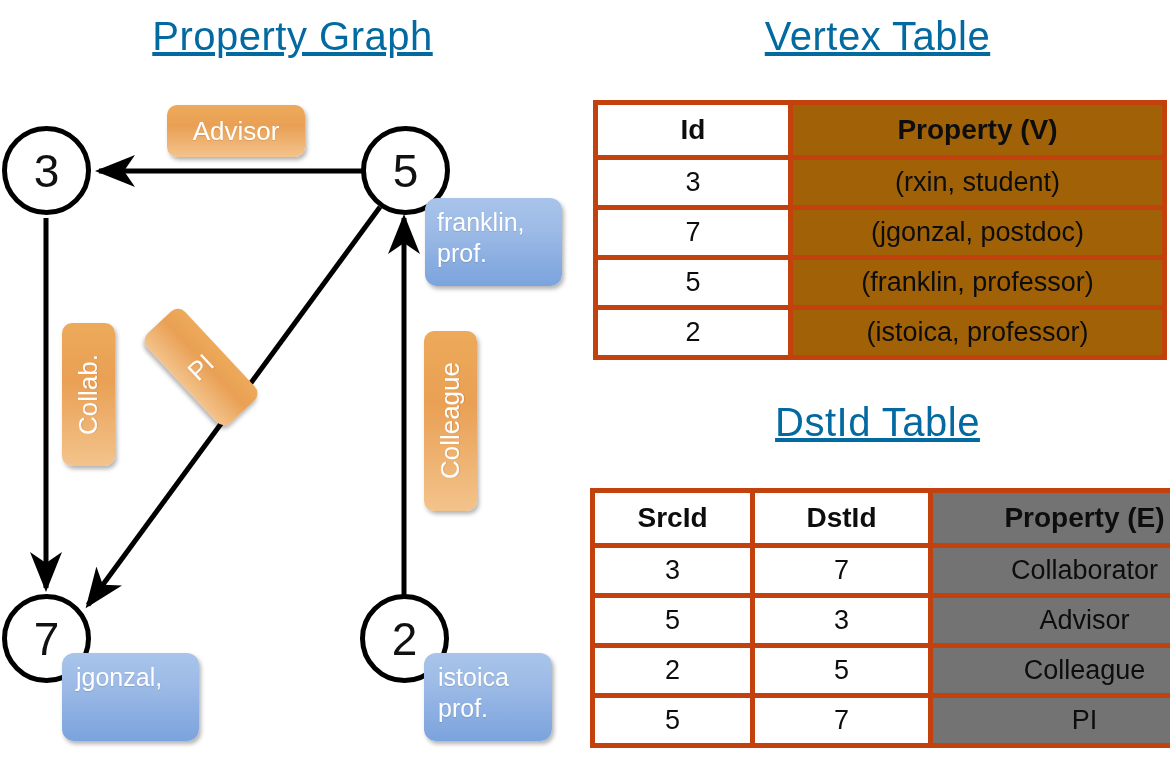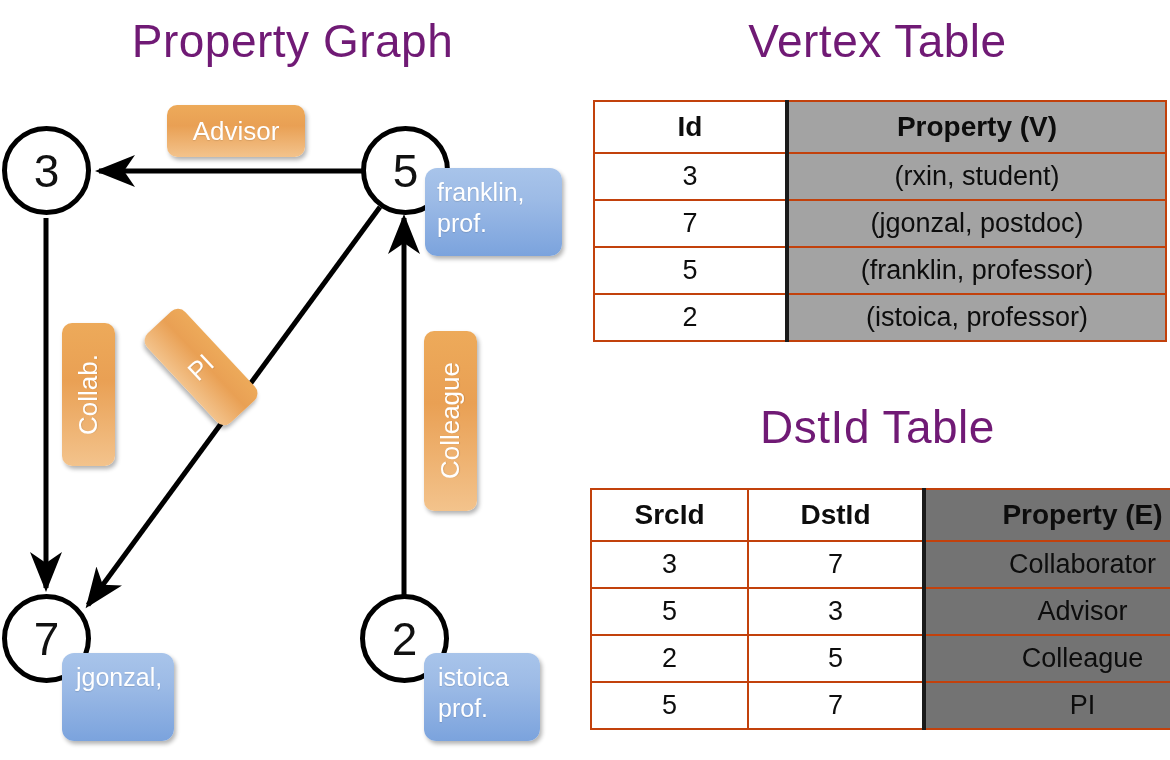--- a/index.html
+++ b/index.html
@@ -15,25 +15,26 @@
     font-family: "Liberation Sans", sans-serif;
     color: #000;
   }
   .panel { position: absolute; }
 
   
   .title {
     position: absolute;
     font-family: "Liberation Sans", sans-serif;
     font-weight: 300;
-    font-size: 46px;
+    font-size: 40px;
     letter-spacing: 0.5px;
-    color: #701a75;
+    color: #0369a1;
     white-space: nowrap;
     text-align: center;
+    text-decoration: underline;
   }
   #title-property-graph { left: 0; top: 14px; width: 585px; }
   #title-vertex-table   { left: 585px; top: 14px; width: 585px; }
   #title-edge-table     { left: 585px; top: 400px; width: 585px; }
 
   
   #graph-area {
     left: 0; top: 0; width: 585px; height: 760px;
   }
   #graph-svg { position: absolute; left: 0; top: 0; }
@@ -99,35 +100,35 @@
   }
 
   
   .data-table {
     position: absolute;
     border-collapse: collapse;
     table-layout: fixed;
     font-family: "Liberation Sans", sans-serif;
   }
   .data-table td, .data-table th {
-    border: 2px solid #c2410c;
+    border: 5px solid #c2410c;
     font-weight: 300;
     font-size: 27px;
     color: #0d0d0d;
     text-align: center;
     padding: 0;
     height: 45px;
   }
   .data-table th {
     font-weight: 700;
     font-size: 28px;
     height: 50px;
   }
   .cell-plain { background: #ffffff; }
-  .cell-blue  { background: #a3a3a3; }
+  .cell-blue  { background: #a16207; }
   .cell-peach { background: #737373; }
   .sep-col { border-left: 4px solid #1a1a1a !important; }
 
   #vertex-table { left: 593px; top: 100px; width: 574px; }
   #edge-table   { left: 590px; top: 488px; width: 651px; }
 </style>
 </head>
 <body>
 
 <div class="title" id="title-property-graph">Property Graph</div>
@@ -151,30 +152,30 @@
 
     <line x1="404" y1="596" x2="404" y2="218" stroke="#000" stroke-width="5" marker-end="url(#arrowhead)"></line>
   </svg>
 
   <div class="node-circle" style="left:2px;  top:126px; width:89px; height:89px;">3</div>
   <div class="node-circle" style="left:361px; top:126px; width:89px; height:89px;">5</div>
   <div class="node-circle" style="left:2px;  top:594px; width:89px; height:89px;">7</div>
   <div class="node-circle" style="left:360px; top:594px; width:89px; height:89px;">2</div>
 
 
-  <div class="prop-box" style="left:425px; top:168px; width:137px; height:88px;padding-left:12px;">
+  <div class="prop-box" style="left:425px; top:198px; width:137px; height:88px;padding-left:12px;">
     <div>franklin,</div>
     <div>prof.</div>
   </div>
 
-  <div class="prop-box" style="left:62px; top:653px; width:112px; height:88px;">
+  <div class="prop-box" style="left:62px; top:653px; width:137px; height:88px;">
     <div>jgonzal,</div>
   </div>
 
-  <div class="prop-box" style="left:424px; top:653px; width:116px; height:88px;">
+  <div class="prop-box" style="left:424px; top:653px; width:128px; height:88px;">
     <div>istoica</div>
     <div>prof.</div>
   </div>
 
   <div class="edge-label" style="left:167px; top:105px; width:138px; height:52px;">
     <span>Advisor</span>
   </div>
 
   <div class="edge-label vertical" style="left:62px; top:323px; width:53px; height:143px;">
     <span>Collab.</span>

